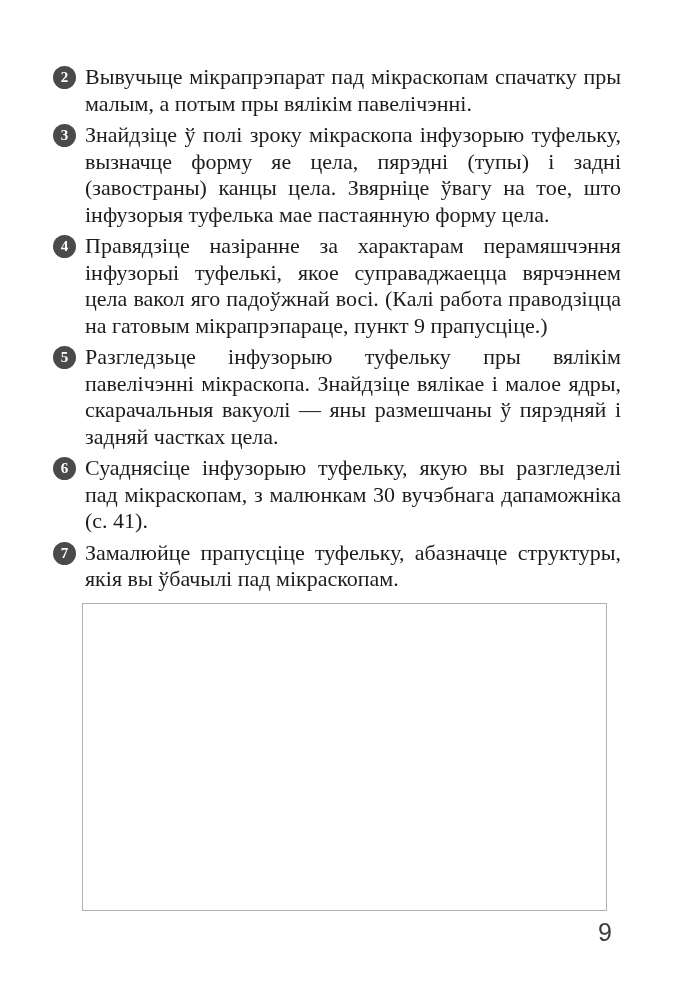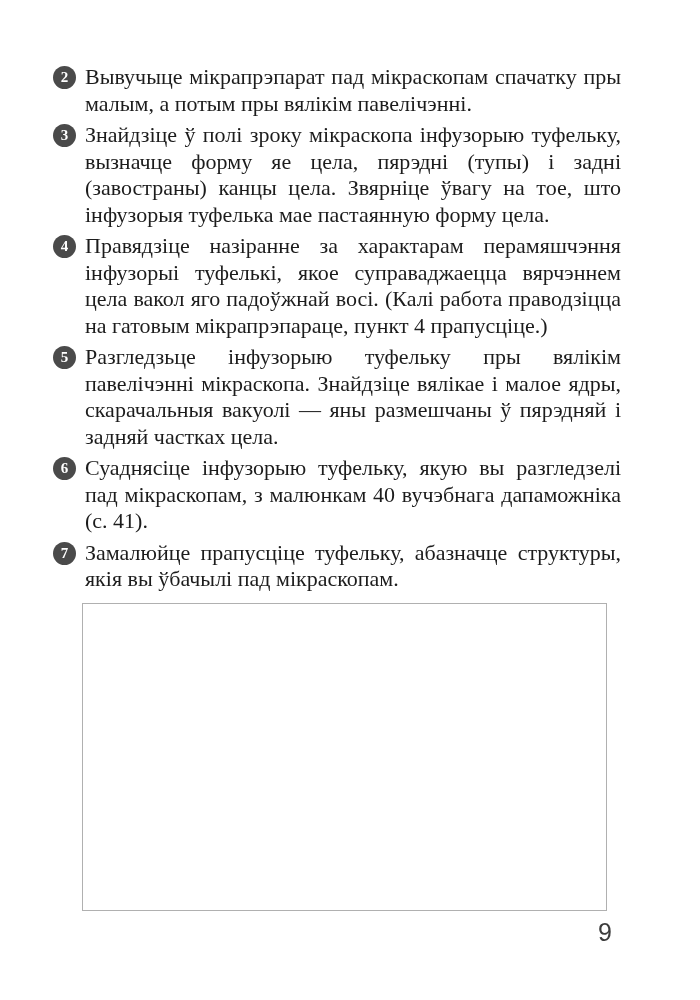--- a/index.html
+++ b/index.html
@@ -80,31 +80,31 @@
       <span class="step-text">Вывучыце мікрапрэпарат пад мікраскопам спачатку пры малым, а потым пры вялікім павелічэнні.</span>
     </div>
 
     <div class="step">
       <span class="step-marker">3</span>
       <span class="step-text">Знайдзіце ў полі зроку мікраскопа інфузорыю туфельку, вызначце форму яе цела, пярэдні (тупы) і задні (завостраны) канцы цела. Звярніце ўвагу на тое, што інфузорыя туфелька мае пастаянную форму цела.</span>
     </div>
 
     <div class="step">
       <span class="step-marker">4</span>
-      <span class="step-text">Правядзіце назіранне за характарам перамяшчэння інфузорыі туфелькі, якое суправаджаецца вярчэннем цела вакол яго падоўжнай восі. (Калі работа праводзіцца на гатовым мікрапрэпараце, пункт 4 прапусціце.)</span>
+      <span class="step-text">Правядзіце назіранне за характарам перамяшчэння інфузорыі туфелькі, якое суправаджаецца вярчэннем цела вакол яго падоўжнай восі. (Калі работа праводзіцца на гатовым мікрапрэпараце, пункт 9 прапусціце.)</span>
     </div>
 
     <div class="step">
       <span class="step-marker">5</span>
       <span class="step-text">Разгледзьце інфузорыю туфельку пры вялікім павелічэнні мікраскопа. Знайдзіце вялікае і малое ядры, скарачальныя вакуолі — яны размешчаны ў пярэдняй і задняй частках цела.</span>
     </div>
 
     <div class="step">
       <span class="step-marker">6</span>
-      <span class="step-text">Суаднясіце інфузорыю туфельку, якую вы разгледзелі пад мікраскопам, з малюнкам 40 вучэбнага дапаможніка (с. 41).</span>
+      <span class="step-text">Суаднясіце інфузорыю туфельку, якую вы разгледзелі пад мікраскопам, з малюнкам 30 вучэбнага дапаможніка (с. 41).</span>
     </div>
 
     <div class="step">
       <span class="step-marker">7</span>
       <span class="step-text">Замалюйце прапусціце туфельку, абазначце структуры, якія вы ўбачылі пад мікраскопам.</span>
     </div>
 
   </div>
 
   <div class="drawing-box"></div>

